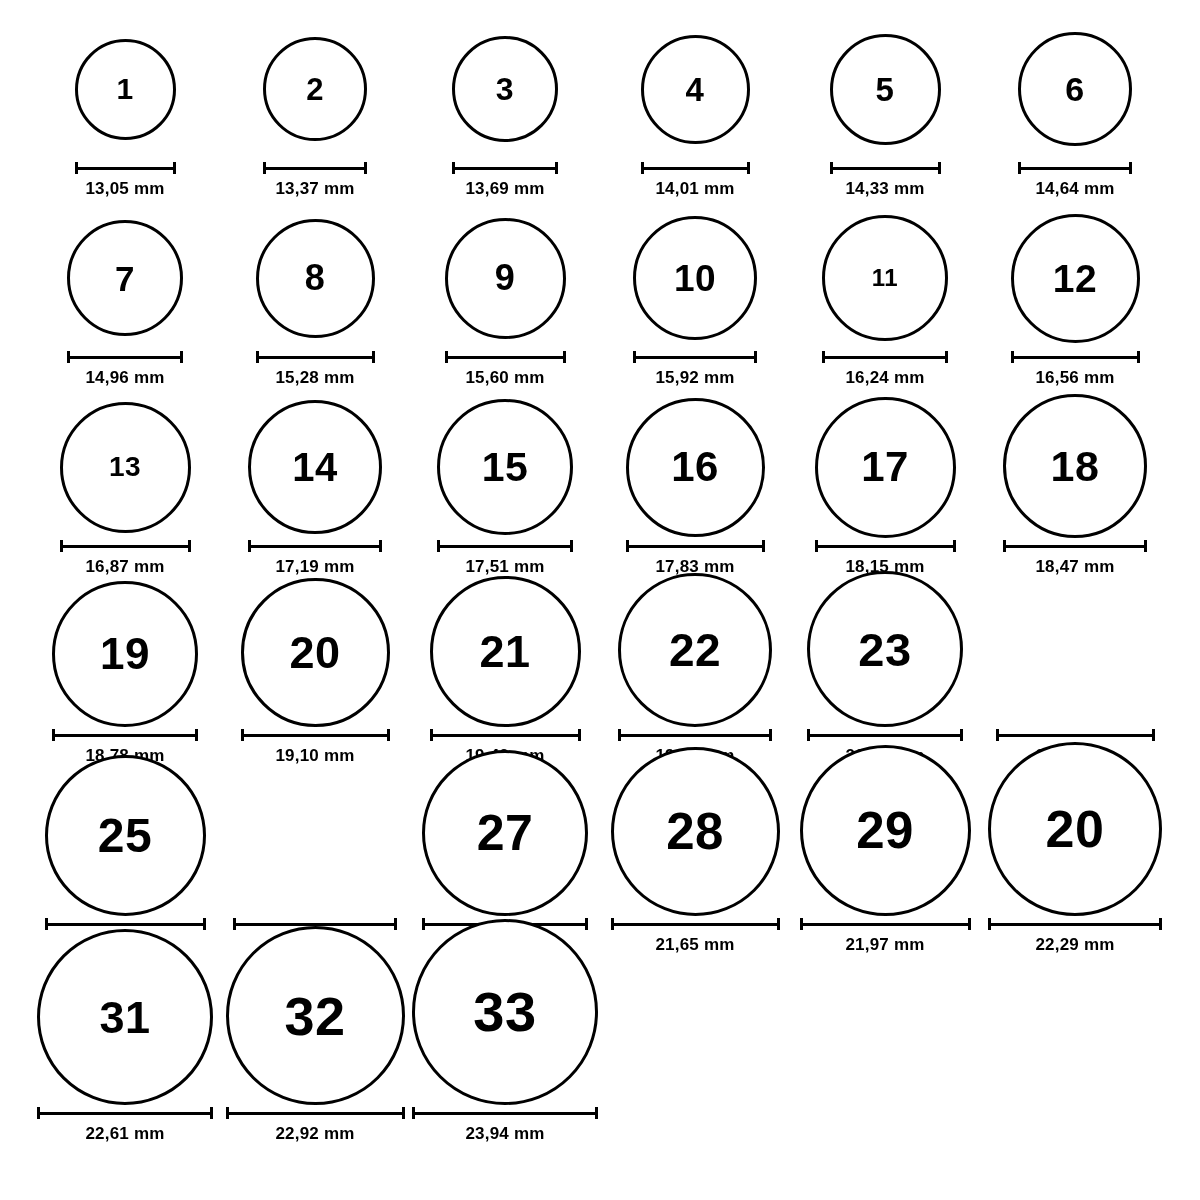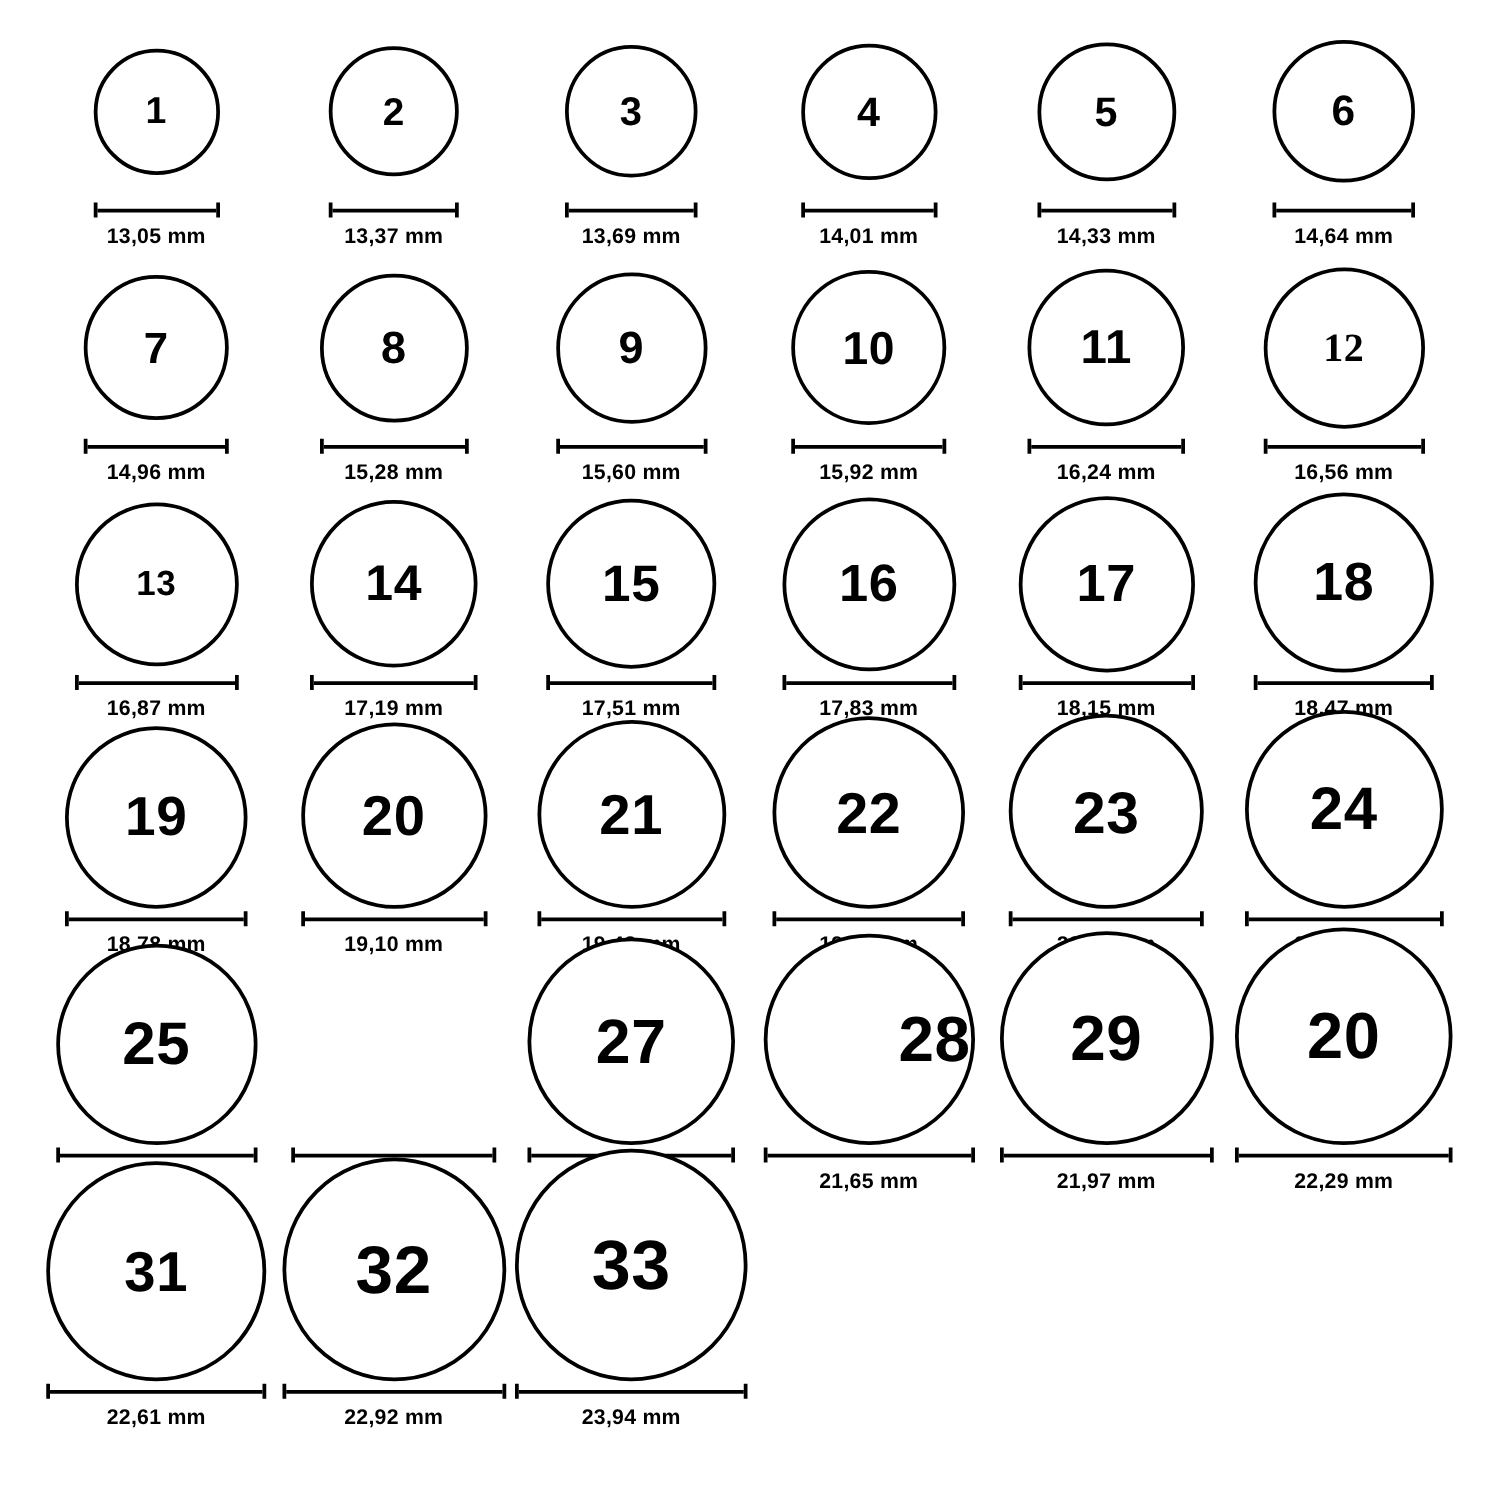--- a/index.html
+++ b/index.html
@@ -213,32 +213,32 @@
           </div>
         </div>
         <div class="measure">
           <div class="bar" style="width: 124px;"></div>
         </div>
         <div class="mm-label">15,92 mm</div>
       </div>
       <div class="cell">
         <div class="circle-wrap">
           <div class="circle" style="width: 126px; height: 126px;">
-            <span class="size-num" style="font-size: 38px;">11</span>
+            <span class="size-num" style="font-size: 24px;">11</span>
           </div>
         </div>
         <div class="measure">
           <div class="bar" style="width: 126px;"></div>
         </div>
         <div class="mm-label">16,24 mm</div>
       </div>
       <div class="cell">
         <div class="circle-wrap">
           <div class="circle" style="width: 129px; height: 129px;">
-            <span class="size-num" style="font-size: 32px; font-family: Liberation Serif, serif;">12</span>
+            <span class="size-num" style="font-size: 39px;">12</span>
           </div>
         </div>
         <div class="measure">
           <div class="bar" style="width: 129px;"></div>
         </div>
         <div class="mm-label">16,56 mm</div>
       </div>
       <div class="cell">
         <div class="circle-wrap">
           <div class="circle" style="width: 131px; height: 131px;">
@@ -354,25 +354,20 @@
           <div class="circle" style="width: 156px; height: 156px;">
             <span class="size-num" style="font-size: 47px;">23</span>
           </div>
         </div>
         <div class="measure">
           <div class="bar" style="width: 156px;"></div>
         </div>
         <div class="mm-label">20,06 mm</div>
       </div>
       <div class="cell">
-        <div class="circle-wrap">
-          <div class="circle" style="width: 159px; height: 159px;">
-            <span class="size-num" style="font-size: 48px;">24</span>
-          </div>
-        </div>
         <div class="measure">
           <div class="bar" style="width: 159px;"></div>
         </div>
         <div class="mm-label">20,38 mm</div>
       </div>
       <div class="cell">
         <div class="circle-wrap">
           <div class="circle" style="width: 161px; height: 161px;">
             <span class="size-num" style="font-size: 48px;">25</span>
           </div>
@@ -394,21 +389,21 @@
             <span class="size-num" style="font-size: 50px;">27</span>
           </div>
         </div>
         <div class="measure">
           <div class="bar" style="width: 166px;"></div>
         </div>
         <div class="mm-label">21,33 mm</div>
       </div>
       <div class="cell">
         <div class="circle-wrap">
-          <div class="circle" style="width: 169px; height: 169px; justify-content: flex-end;">
+          <div class="circle" style="width: 169px; height: 169px;">
             <span class="size-num" style="font-size: 51px;">28</span>
           </div>
         </div>
         <div class="measure">
           <div class="bar" style="width: 169px;"></div>
         </div>
         <div class="mm-label">21,65 mm</div>
       </div>
       <div class="cell">
         <div class="circle-wrap">

